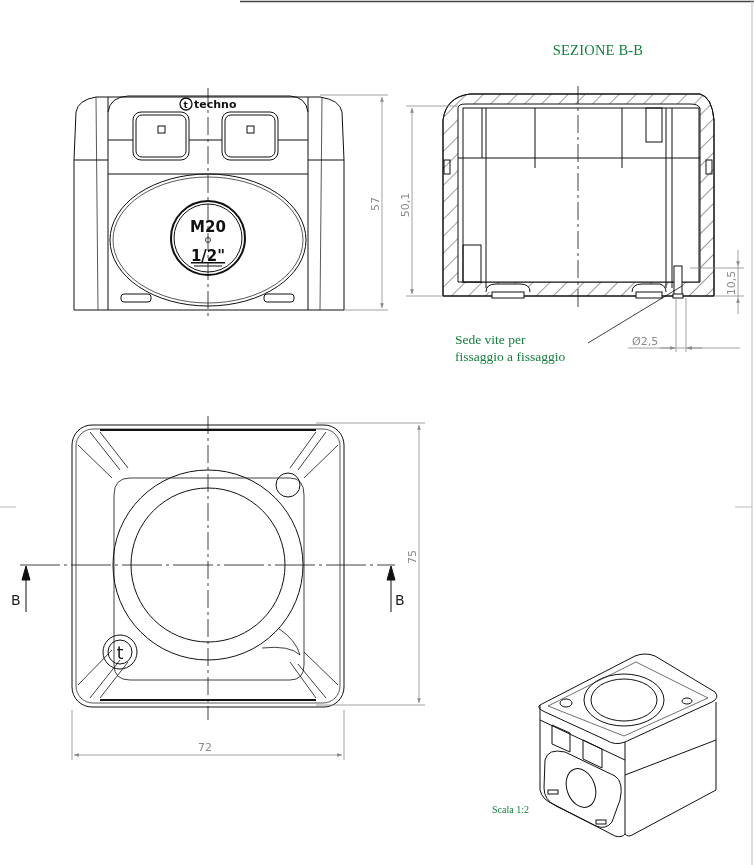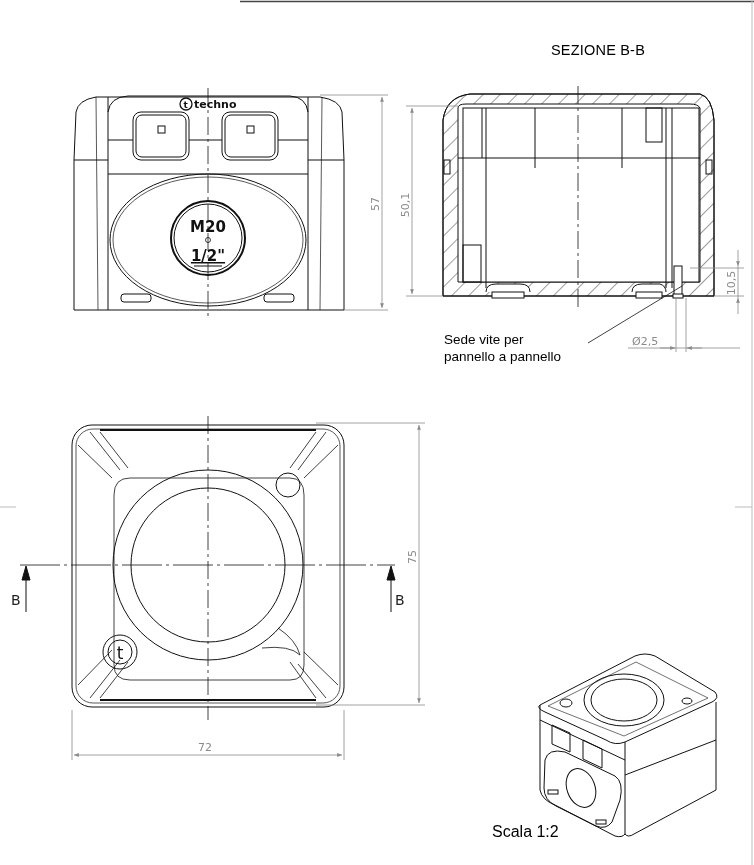--- a/index.html
+++ b/index.html
@@ -1,21 +1,21 @@
 <!DOCTYPE html>
 <html><head>
 <meta charset="utf-8">
 <style>
   html, body { margin:0; padding:0; background:#ffffff; }
   body { width:754px; height:865px; position:relative; overflow:hidden; font-family:"Liberation Sans", sans-serif; }
   #drawing { position:absolute; left:0; top:0; width:754px; height:865px; }
-  .txt { position:absolute; color:#000000; font-family:Liberation Sans, sans-serif; white-space:nowrap; }
+  .txt { position:absolute; color:#15803d; font-family:Liberation Serif, serif; white-space:nowrap; }
   .title { left:503px; top:42px; width:190px; text-align:center; font-size:14.5px; line-height:16px; letter-spacing:0.2px; }
-  .note { left:444px; top:331px; font-size:13.5px; line-height:17px; }
-  .scale { left:492px; top:823px; font-size:16px; }
+  .note { left:455px; top:331px; font-size:13.5px; line-height:17px; }
+  .scale { left:492px; top:804px; font-size:10px; }
 </style>
 </head>
 <body>
 
 <svg id="drawing" viewBox="0 0 754 865" xmlns="http://www.w3.org/2000/svg">
   <defs>
     <pattern id="hatch" patternUnits="userSpaceOnUse" width="12" height="12" patternTransform="rotate(45)">
       <line x1="0" y1="0" x2="0" y2="12" stroke="#222" stroke-width="0.9"></line>
     </pattern>
     <marker id="arr" viewBox="0 0 10 10" refX="10" refY="5" markerWidth="8" markerHeight="6" orient="auto-start-reverse">
@@ -215,16 +215,16 @@
     <rect x="596" y="820" width="10" height="4"></rect>
   </g>
 </svg>
 
 <div class="txt title">
   <div>SEZIONE B-B</div>
 </div>
 
 <div class="txt note">
   <div>Sede vite per</div>
-  <div>pannello a pannello</div>
+  <div>fissaggio a fissaggio</div>
 </div>
 
 <div class="txt scale">Scala 1:2</div>
 
 </body></html>

